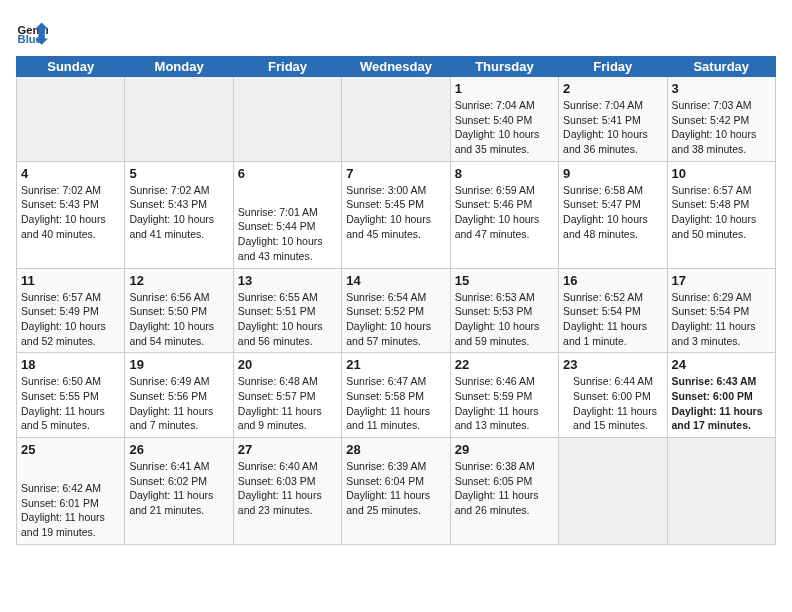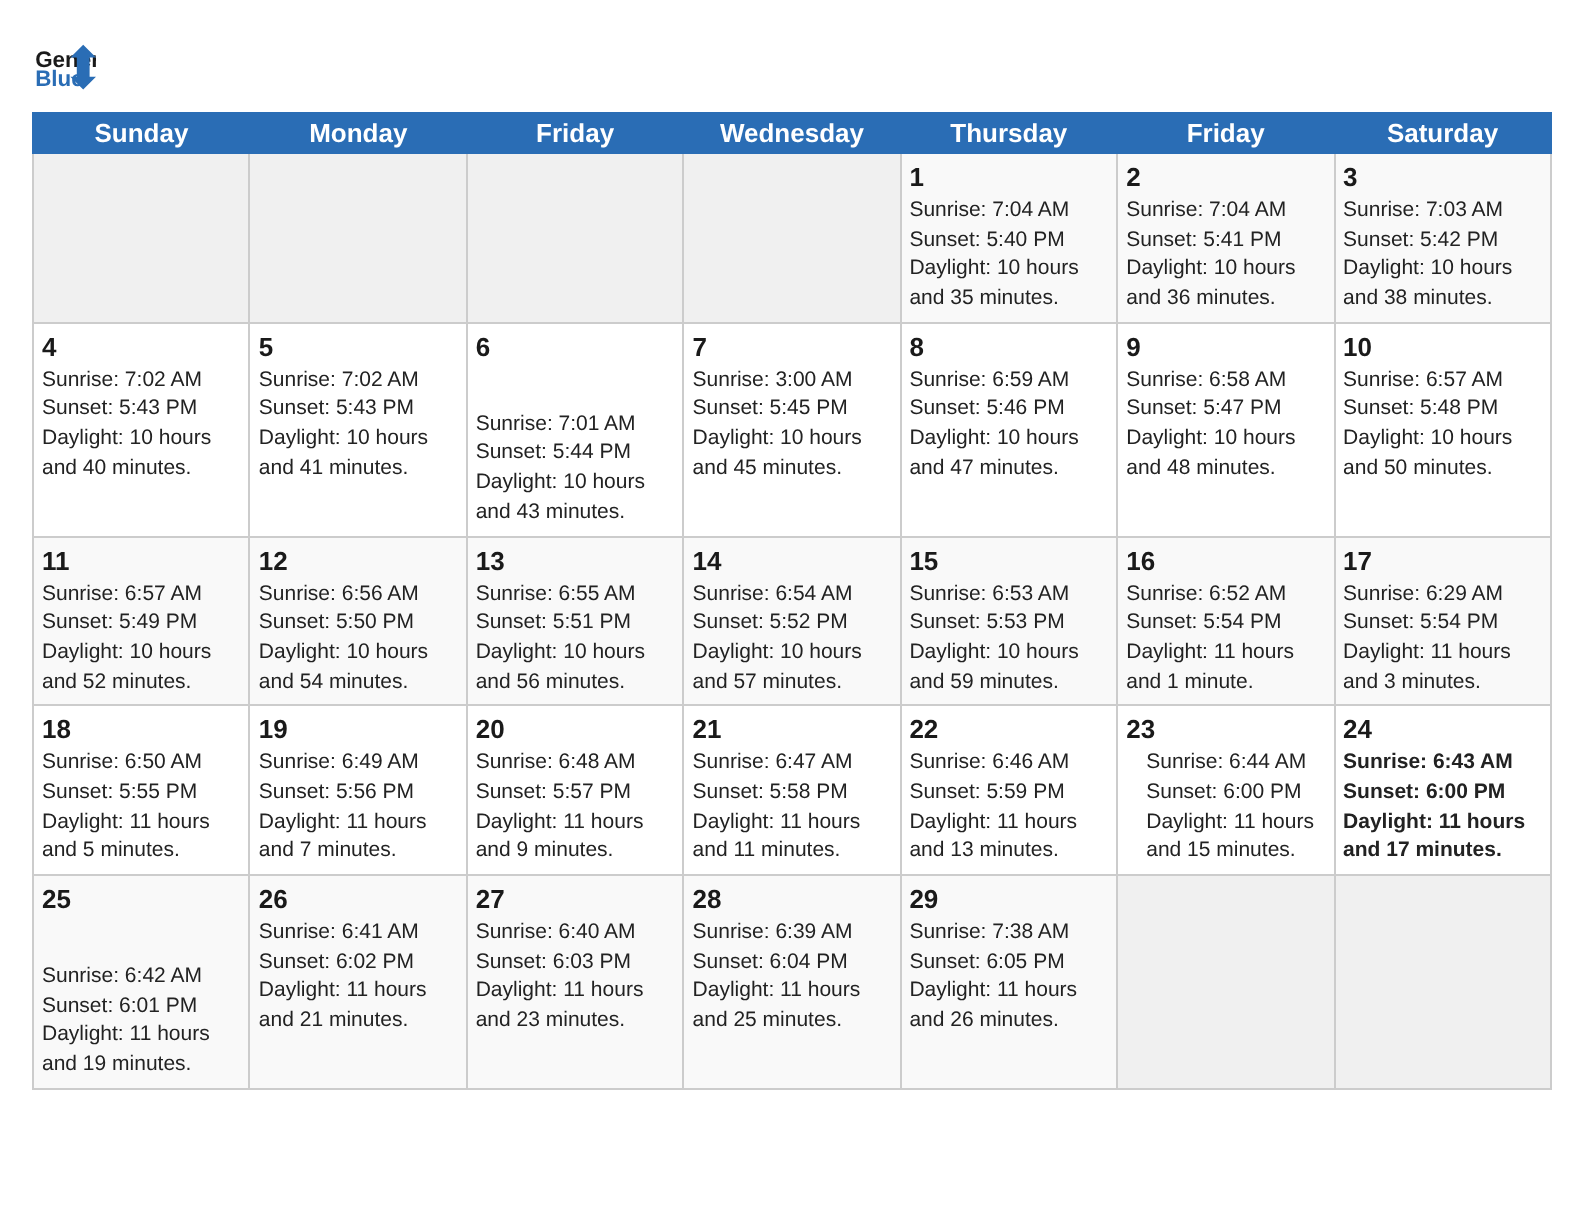--- a/index.html
+++ b/index.html
@@ -298,21 +298,21 @@
         </td>
         <td>
           <div class="day-num">28</div>
           <div class="day-info" style="white-space: pre-line;">Sunrise: 6:39 AM
 Sunset: 6:04 PM
 Daylight: 11 hours
 and 25 minutes.</div>
         </td>
         <td>
           <div class="day-num">29</div>
-          <div class="day-info" style="white-space: pre-line;">Sunrise: 7:38 AM
+          <div class="day-info" style="white-space: pre-line;">Sunrise: 6:38 AM
 Sunset: 6:05 PM
 Daylight: 11 hours
 and 26 minutes.</div>
         </td>
         <td class="empty"></td>
         <td class="empty"></td>
       </tr>
     </tbody>
 </table>
 

